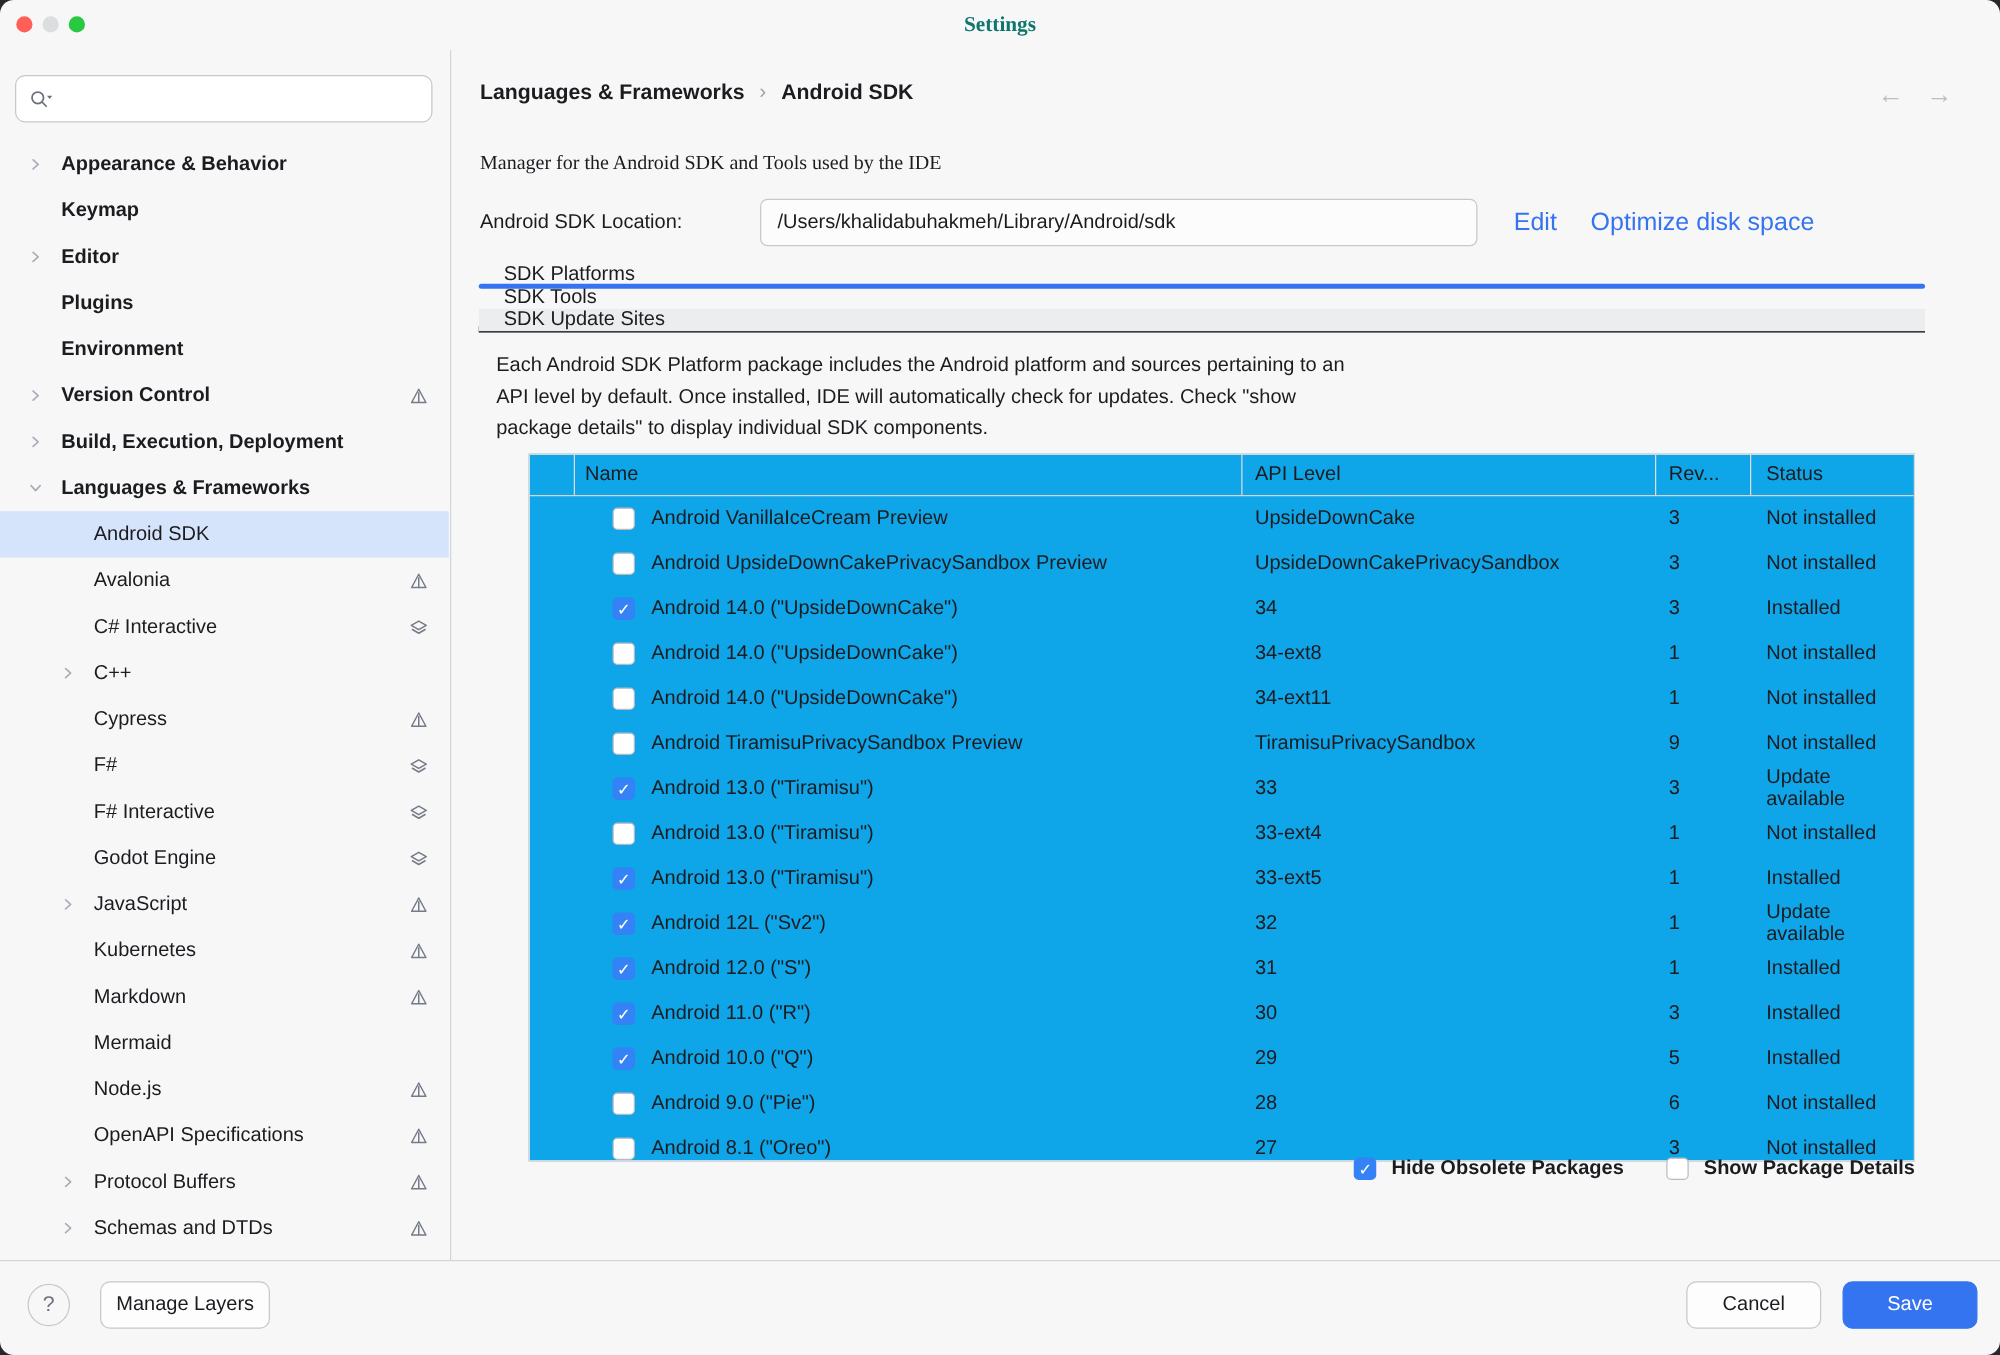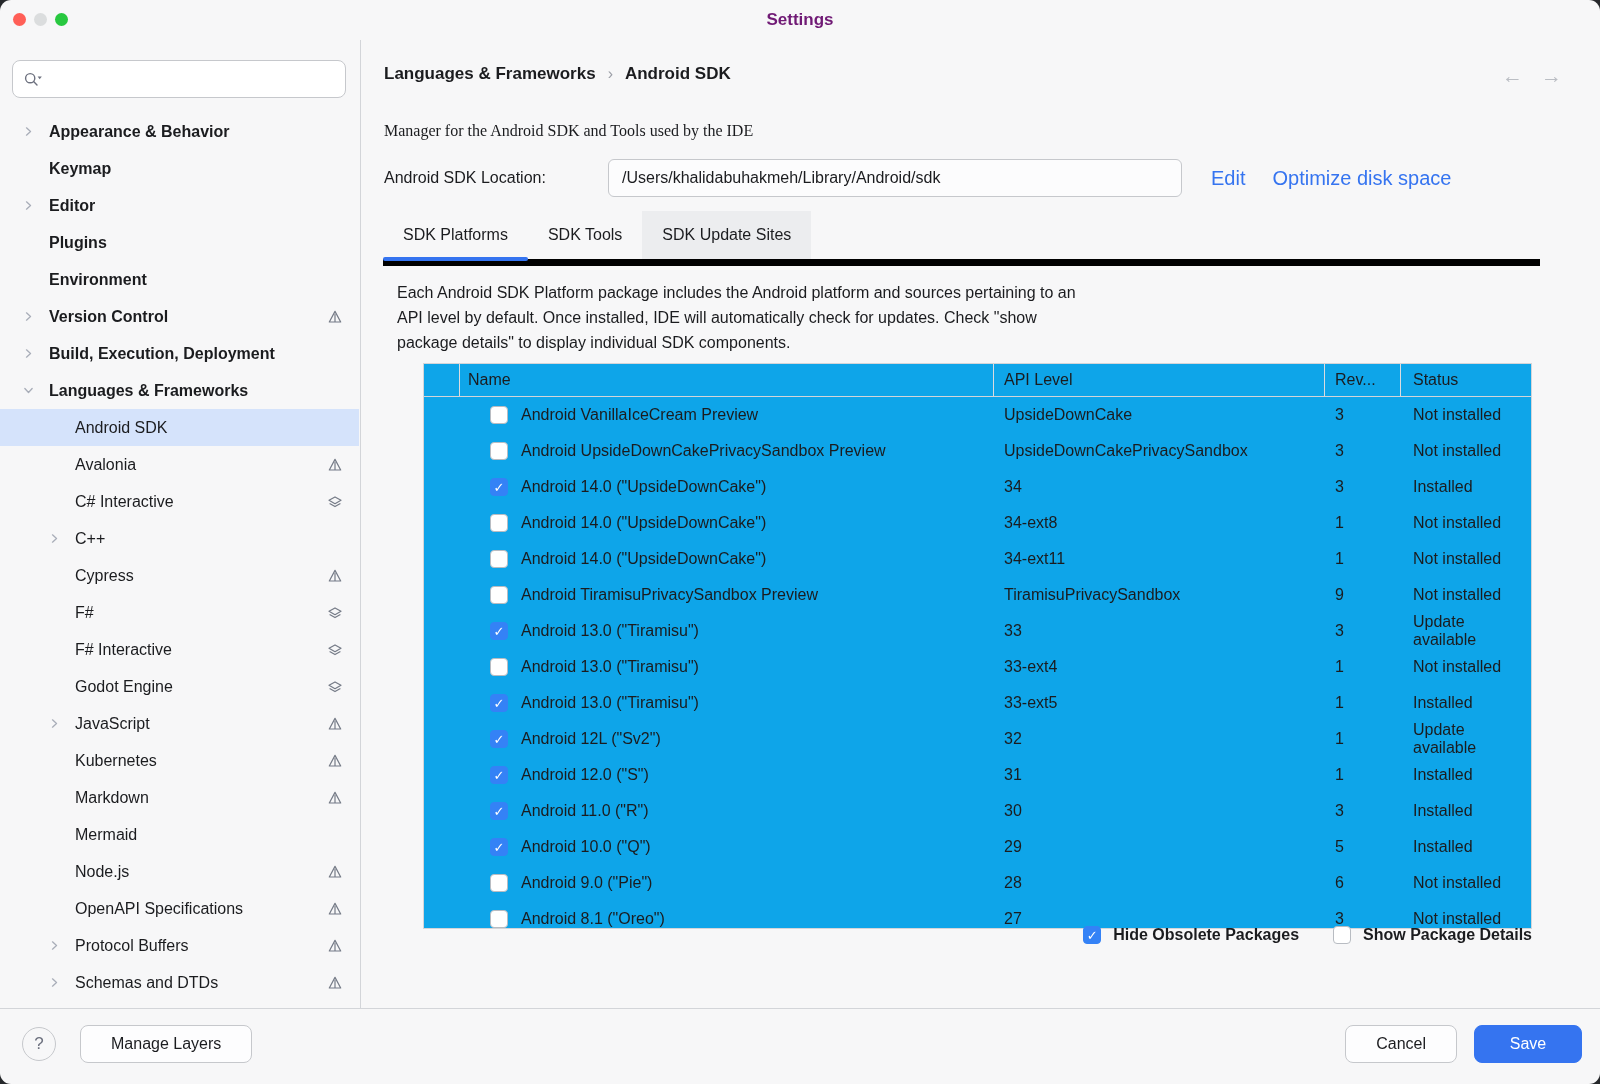--- a/index.html
+++ b/index.html
@@ -6,57 +6,57 @@
   *{box-sizing:border-box;}
   #window{
     position:relative;width:1600px;height:1084px;background:#F7F7F8;
     border-radius:11px;overflow:hidden;
     font-family:"Liberation Sans","DejaVu Sans",sans-serif;color:#1B1C1F;
   }
   
   .titlebar{position:absolute;top:0;left:0;right:0;height:40px;}
   .lights{position:absolute;left:13px;top:13px;display:flex;gap:8px;}
   .light{width:13px;height:13px;border-radius:50%;}
-  .title{text-align:center;line-height:40px;font-weight:700;font-size:17px;color:#701a75;}
+  .title{text-align:center;line-height:40px;font-weight:700;font-size:17px;color:#0f766e;font-family:Liberation Serif, serif;}
   
   .sidebar{position:absolute;top:40px;left:0;width:361px;bottom:76px;border-right:1px solid #D3D5D9;overflow:hidden;}
   .search{position:absolute;top:20px;left:12px;width:334px;height:38px;background:#FFFFFF;
     border:1px solid #C6C8CC;border-radius:8px;display:flex;align-items:center;padding:0 10px;}
   .tree{position:absolute;top:73px;left:0;right:1px;}
   .tree-item{height:37px;display:flex;align-items:center;font-size:16px;cursor:default;}
   .tree-item.lvl1{padding-left:22px;}
   .tree-item.lvl2{padding-left:48px;}
   .tree-item.bold .tree-label{font-weight:700;}
   .tree-item.selected{background:#D5E3FB;}
   .chev{width:27px;flex:none;display:flex;align-items:center;}
   .tree-icon{margin-left:auto;margin-right:16px;display:flex;align-items:center;}
   
   .footer-sep{position:absolute;left:0;right:0;top:1008px;height:1px;background:#D3D5D9;}
   .footer-left{position:absolute;left:22px;top:1025px;display:flex;align-items:center;gap:24px;}
   .help-btn{width:34px;height:34px;border:1px solid #C6C8CC;border-radius:50%;color:#6C707E;
     font-size:17px;display:flex;align-items:center;justify-content:center;background:transparent;}
-  .btn{height:38px;padding:0 30px;border-radius:8px;border:1px solid #C6C8CC;background:#FDFDFE;
+  .btn{height:38px;padding:0 12px;border-radius:8px;border:1px solid #C6C8CC;background:#FDFDFE;
     font-size:16px;color:#1B1C1F;display:flex;align-items:center;justify-content:center;}
   .footer-right{position:absolute;right:18px;top:1025px;display:flex;gap:17px;}
   .btn.w{min-width:108px;}
   .btn.primary{background:#3574F0;border-color:#3574F0;color:#FFFFFF;}
   
   .main{position:absolute;left:361px;top:40px;right:0;bottom:76px;}
   .breadcrumb{position:absolute;top:24px;left:23px;display:flex;gap:12px;align-items:center;
     font-size:17px;font-weight:700;}
   .crumb-sep{color:#9DA0A8;font-weight:400;font-size:16px;}
   .nav-arrows{position:absolute;top:24px;right:38px;display:flex;gap:18px;font-size:21px;color:#BBBEC4;}
   .subtitle{position:absolute;top:82px;left:23px;font-size:16px;font-family:Liberation Serif, serif;}
   .loc-row{position:absolute;top:119px;left:23px;display:flex;align-items:center;}
   .loc-label{width:224px;font-size:16px;}
   .loc-input{width:574px;height:38px;background:#FCFCFD;border:1px solid #C6C8CC;border-radius:6px;
     padding:0 13px;font-size:16px;display:flex;align-items:center;white-space:nowrap;overflow:hidden;}
   .loc-links{display:flex;gap:27px;margin-left:29px;font-size:20px;}
   .link{color:#3574F0;cursor:pointer;}
-  .tabs{position:absolute;top:171px;left:22px;right:60px;height:55px;border-bottom:7px solid #000000;display:flex;}
+  .tabs{position:absolute;top:171px;left:22px;right:60px;height:55px;border-bottom:5px solid #000000;display:flex;flex-direction:column;}
   .tab{padding:0 20px;display:flex;align-items:center;font-size:16px;position:relative;}
   .tab.active::after{content:"";position:absolute;left:0;right:0;bottom:-2px;height:4px;border-radius:3px;background:#3574F0;}
   .tab.hovered{background:#ECEDEF;}
   .desc{position:absolute;top:240px;left:36px;font-size:16px;line-height:25px;}
   .desc span{display:block;}
   
   .table{position:absolute;top:323px;left:62px;width:1109px;height:566px;border:1px solid #D3D5D9;
     background:#0ea5e9;overflow:hidden;}
   .thead{height:33px;display:flex;border-bottom:1px solid #D3D5D9;font-size:16px;}
   .thead .c{border-right:1px solid #DADCE0;}

